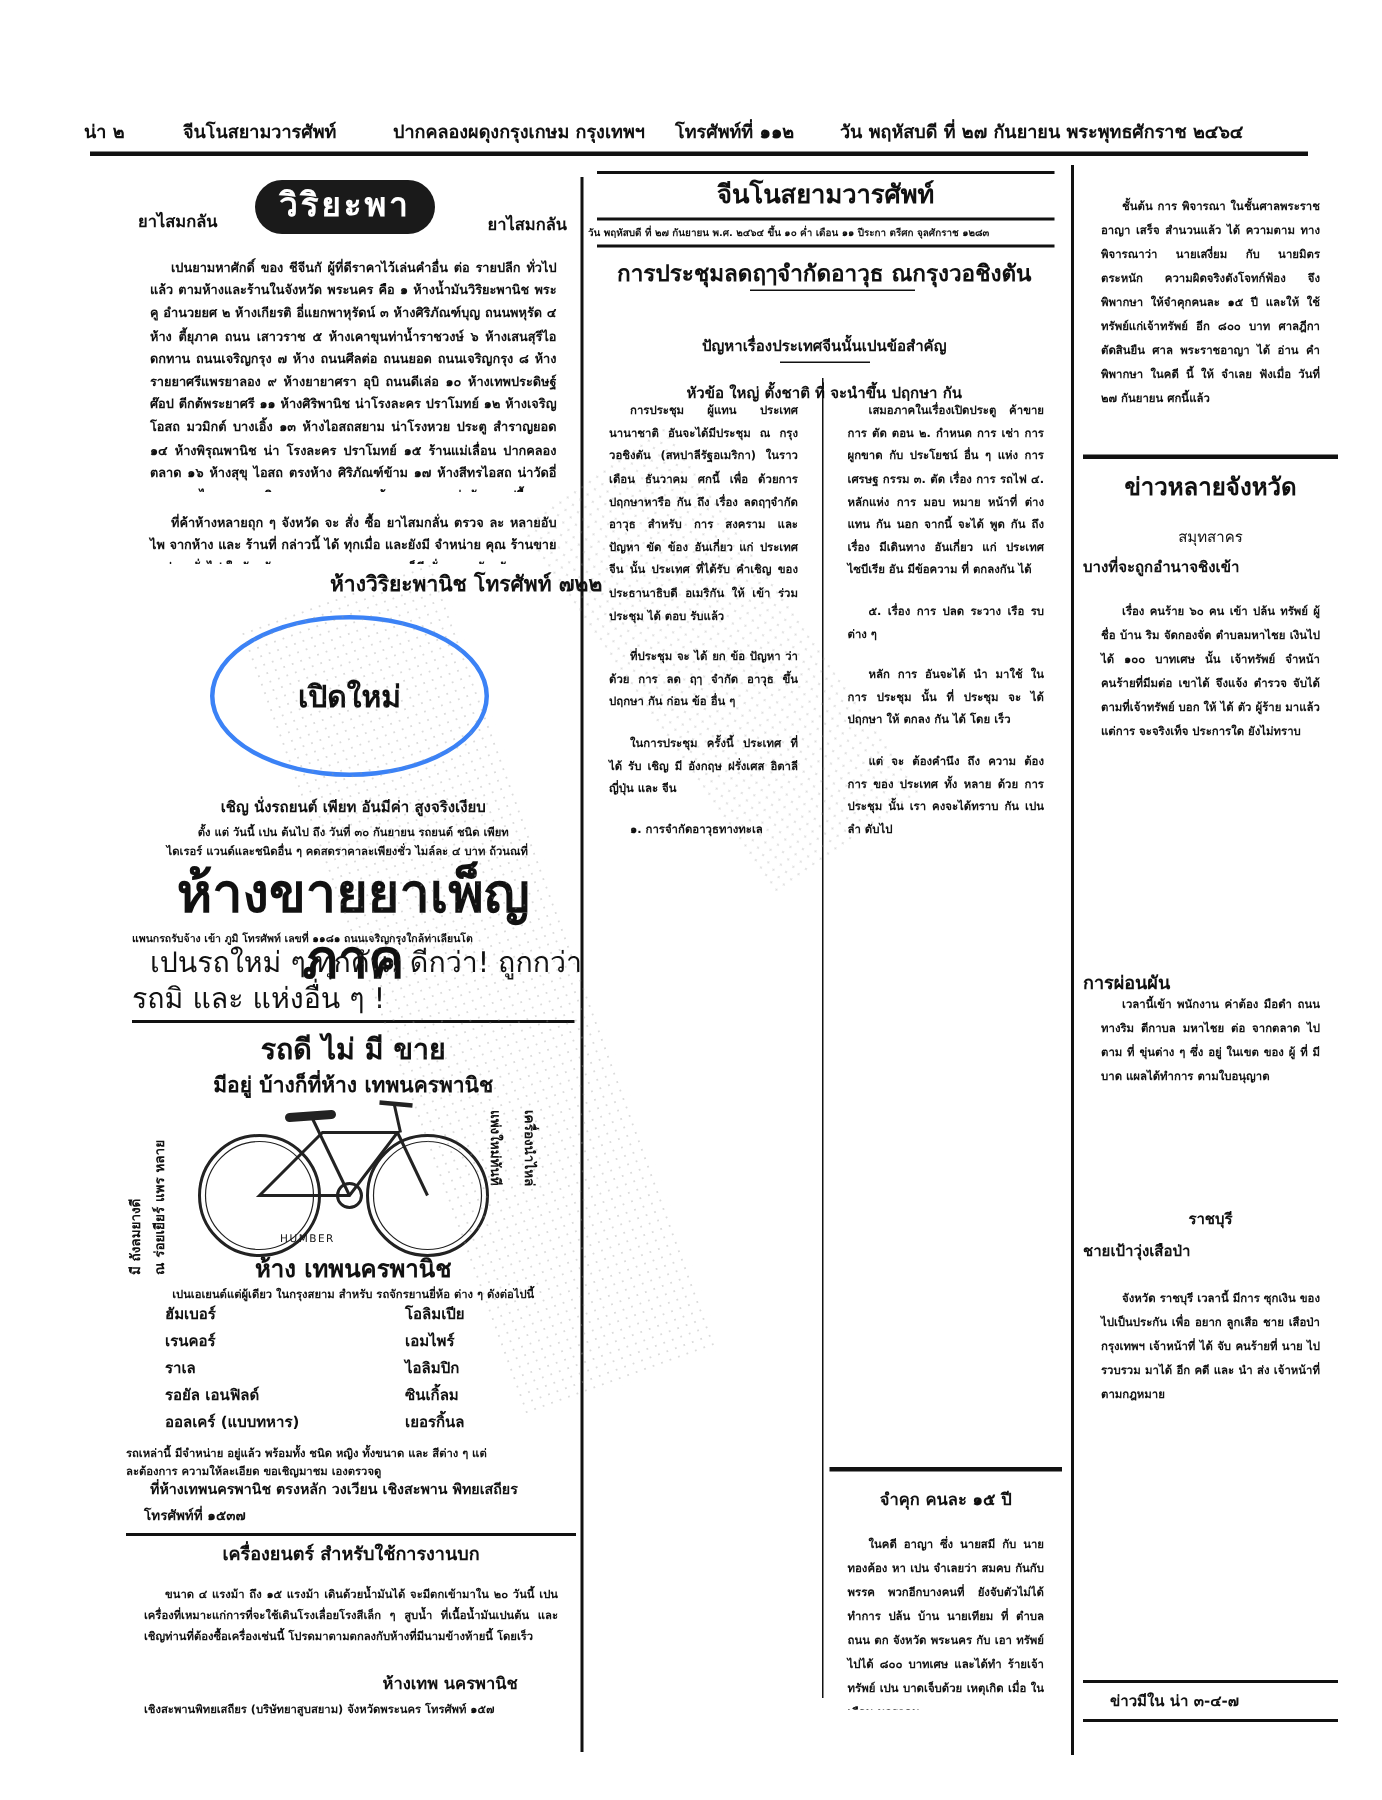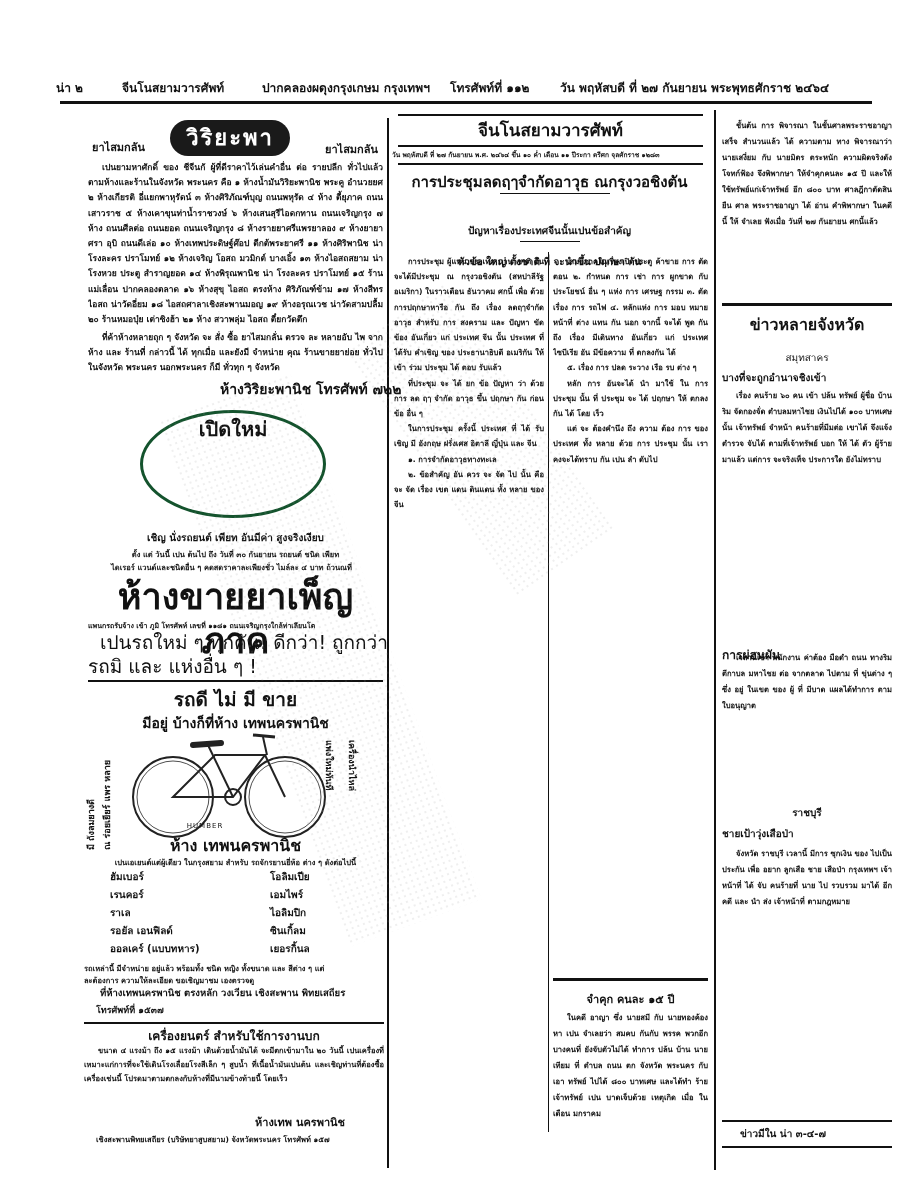--- a/index.html
+++ b/index.html
@@ -5,30 +5,30 @@
   html, body { margin: 0; padding: 0; }
   body {
     width: 921px; height: 1200px; background: #ffffff; position: relative; overflow: hidden;
     font-family: "DejaVu Sans", sans-serif; color: #111;
   }
   .abs { position: absolute; }
   .masthead { left: 40px; top: 76px; width: 850px; height: 22px; font-size: 12px; font-weight: bold; }
   .masthead span { position: absolute; top: 2px; white-space: nowrap; }
   .rule { position: absolute; background: #111; }
   .col-text { font-size: 8.5px; line-height: 15.2px; font-weight: bold; text-align: justify; overflow: hidden; }
-  .col-text p { margin: 0; text-indent: 14px; }
+  .col-text p { margin: 12px; text-indent: 14px; }
   .center { text-align: center; }
   .vrule { position: absolute; width: 2px; background: #111; }
   .banner {
     position: absolute; background: #1a1a1a; color: #fff; border-radius: 22px; text-align: center;
     font-weight: bold; font-size: 22px; line-height: 36px; letter-spacing: 2px;
   }
   .oval {
-    position: absolute; border: 3px solid #14532d; border-radius: 50%;
-    display: flex; justify-content: center; font-size: 20px; font-weight: bold;
+    position: absolute; border: 3px solid #3b82f6; border-radius: 50%;
+    display: flex; align-items: center; justify-content: center; font-size: 20px; font-weight: bold;
   }
   .big-title { font-family: "DejaVu Serif", serif; font-weight: bold; }
   .list-row { display: flex; font-size: 10px; font-weight: bold; line-height: 18px; }
   .list-row .c1 { width: 160px; }
   .speckle {
     position: absolute; pointer-events: none;
     background-image: radial-gradient(#999 0.6px, transparent 0.8px);
     background-size: 6px 6px; opacity: 0.35;
   }
 </style>
@@ -141,21 +141,20 @@
 <div class="abs center" style="left:392px; top:223px; width:315px; font-size:10px; font-weight:bold;">ปัญหาเรื่องประเทศจีนนั้นเปนข้อสำคัญ</div>
 <div class="rule" style="left:520px; top:241px; width:60px; height:1px;"></div>
 
 <div class="vrule" style="left:548px; top:252px; height:880px; width:1px;"></div>
 
 <div class="abs col-text" style="left:394px; top:254px; width:150px; height:890px; font-size:7.6px;">
   <p>การประชุม ผู้แทน ประเทศ นานาชาติ อันจะได้มีประชุม ณ กรุงวอชิงตัน (สหปาลีรัฐอเมริกา) ในราวเดือน ธันวาคม ศกนี้ เพื่อ ด้วยการปฤกษาหารือ กัน ถึง เรื่อง ลดฤๅจำกัด อาวุธ สำหรับ การ สงคราม และ ปัญหา ขัด ข้อง อันเกี่ยว แก่ ประเทศ จีน นั้น ประเทศ ที่ได้รับ คำเชิญ ของ ประธานาธิบดี อเมริกัน ให้ เข้า ร่วม ประชุม ได้ ตอบ รับแล้ว</p>
   <p>ที่ประชุม จะ ได้ ยก ข้อ ปัญหา ว่า ด้วย การ ลด ฤๅ จำกัด อาวุธ ขึ้น ปฤกษา กัน ก่อน ข้อ อื่น ๆ</p>
   <p>ในการประชุม ครั้งนี้ ประเทศ ที่ ได้ รับ เชิญ มี อังกฤษ ฝรั่งเศส อิตาลี ญี่ปุ่น และ จีน</p>
   <p>๑. การจำกัดอาวุธทางทะเล</p>
-  <p>๒. ข้อสำคัญ อัน ควร จะ จัด ไป นั้น คือ จะ จัด เรื่อง เขต แดน ดินแดน ทั้ง หลาย ของ จีน</p>
 </div>
 <div class="abs col-text" style="left:553px; top:254px; width:155px; height:720px; font-size:7.6px;">
   <p>เสมอภาคในเรื่องเปิดประตู ค้าขาย การ ตัด ตอน ๒. กำหนด การ เช่า การ ผูกขาด กับ ประโยชน์ อื่น ๆ แห่ง การ เศรษฐ กรรม ๓. ตัด เรื่อง การ รถไฟ ๔. หลักแห่ง การ มอบ หมาย หน้าที่ ต่าง แทน กัน นอก จากนี้ จะได้ พูด กัน ถึง เรื่อง มีเดินทาง อันเกี่ยว แก่ ประเทศ ไซบีเรีย อัน มีข้อความ ที่ ตกลงกัน ได้</p>
   <p>๕. เรื่อง การ ปลด ระวาง เรือ รบ ต่าง ๆ</p>
   <p>หลัก การ อันจะได้ นำ มาใช้ ใน การ ประชุม นั้น ที่ ประชุม จะ ได้ ปฤกษา ให้ ตกลง กัน ได้ โดย เร็ว</p>
   <p>แต่ จะ ต้องคำนึง ถึง ความ ต้อง การ ของ ประเทศ ทั้ง หลาย ด้วย การ ประชุม นั้น เรา คงจะได้ทราบ กัน เปน ลำ ดับไป</p>
 </div>
 <div class="rule" style="left:553px; top:978px; width:155px; height:3px;"></div>
 <div class="abs center" style="left:553px; top:990px; width:155px; font-size:11px; font-weight:bold;">จำคุก คนละ ๑๕ ปี</div>
 <div class="abs col-text" style="left:553px; top:1010px; width:155px; height:130px; font-size:7.6px; line-height:16px;">

